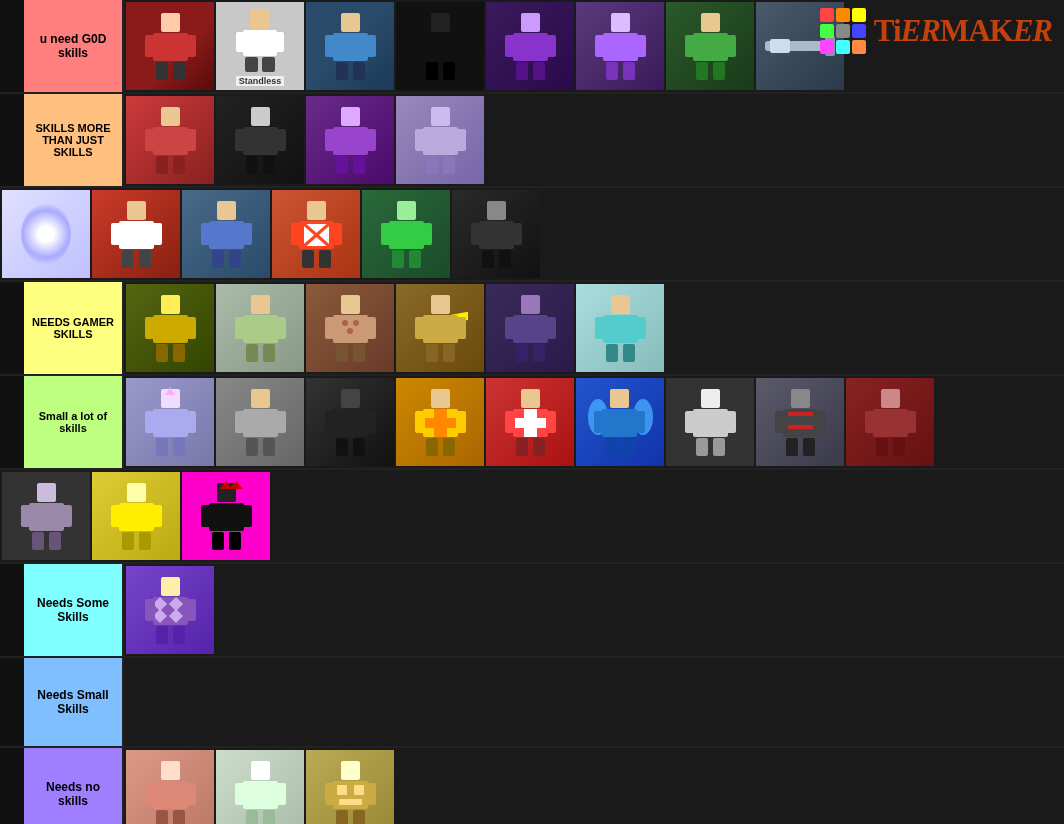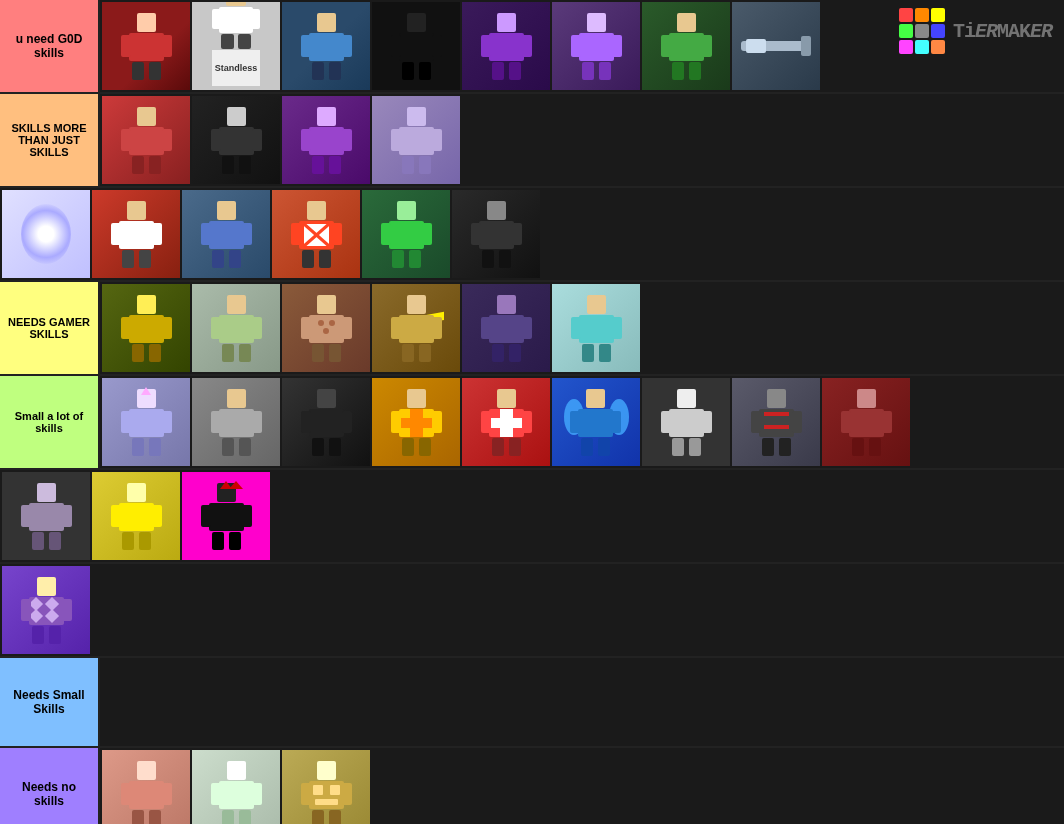--- a/index.html
+++ b/index.html
@@ -21,20 +21,21 @@
       min-width: 100px;
       display: flex;
       align-items: center;
       justify-content: center;
       text-align: center;
       font-weight: bold;
       font-size: 13px;
       padding: 6px;
       color: #000;
       border-right: 2px solid #222;
+      margin-left: 24px;
     }
 
     .tier-items {
       display: flex;
       flex-wrap: wrap;
       flex: 1;
       background: #1a1a1a;
       align-items: flex-start;
       padding: 2px;
       gap: 2px;
@@ -76,21 +77,21 @@
       <div style="background:#ff4444; width:14px; height:14px; border-radius:2px;"></div>
       <div style="background:#ff8800; width:14px; height:14px; border-radius:2px;"></div>
       <div style="background:#ffff00; width:14px; height:14px; border-radius:2px;"></div>
       <div style="background:#44ff44; width:14px; height:14px; border-radius:2px;"></div>
       <div style="background:#888888; width:14px; height:14px; border-radius:2px;"></div>
       <div style="background:#4444ff; width:14px; height:14px; border-radius:2px;"></div>
       <div style="background:#ff44ff; width:14px; height:14px; border-radius:2px;"></div>
       <div style="background:#44ffff; width:14px; height:14px; border-radius:2px;"></div>
       <div style="background:#ff8844; width:14px; height:14px; border-radius:2px;"></div>
     </div>
-    <div style="font-size:20px; font-weight:900; color:#737373; font-family:Liberation Mono, monospace; letter-spacing:-1px;">
+    <div style="font-size:31px; font-weight:900; color:#c2410c; font-family:Liberation Serif, serif; letter-spacing:-1px;">
       Ti<span style="font-style:italic;">ER</span>MAK<span style="font-style:italic;">ER</span>
     </div>
   </div>
 
   <div>
 
     <div class="tier-row">
       <div class="tier-label" style="background:#ff7f7f; font-size:12px;">u need G0D skills</div>
       <div class="tier-items">
 
@@ -111,21 +112,21 @@
           <div style="width:100%;height:85%;display:flex;align-items:center;justify-content:center;">
             <svg width="50" height="65" viewBox="0 0 50 65">
               <rect x="15" y="1" width="20" height="20" rx="2" fill="#e8c890"></rect>
               <rect x="8" y="22" width="34" height="26" rx="2" fill="#ffffff"></rect>
               <rect x="1" y="24" width="9" height="20" rx="2" fill="#ffffff"></rect>
               <rect x="40" y="24" width="9" height="20" rx="2" fill="#ffffff"></rect>
               <rect x="10" y="49" width="13" height="15" rx="2" fill="#444"></rect>
               <rect x="27" y="49" width="13" height="15" rx="2" fill="#444"></rect>
             </svg>
           </div>
-          <div class="item-label" style="font-size:9px;font-weight:bold;color:#333;background:rgba(255,255,255,0.7);padding:13px 3px;text-align:center;">Standless</div>
+          <div class="item-label" style="font-size:9px;font-weight:bold;color:#333;background:rgba(255,255,255,0.7);padding:0 3px;text-align:center;">Standless</div>
         </div>
 
         <div class="tier-item" style="background: linear-gradient(135deg,#2a4a6a 50%, #1a3a5a 100%);">
           <div style="width:100%;height:100%;display:flex;align-items:center;justify-content:center;">
             <svg width="55" height="70" viewBox="0 0 55 70">
               <rect x="18" y="2" width="19" height="19" rx="2" fill="#e8c890"></rect>
               <rect x="10" y="22" width="35" height="28" rx="2" fill="#4488cc"></rect>
               <rect x="2" y="24" width="10" height="22" rx="2" fill="#4488cc"></rect>
               <rect x="43" y="24" width="10" height="22" rx="2" fill="#4488cc"></rect>
               <rect x="13" y="51" width="12" height="18" rx="2" fill="#223355"></rect>
@@ -591,20 +592,21 @@
               <rect x="43" y="24" width="10" height="22" rx="2" fill="#111"></rect>
               <rect x="13" y="51" width="12" height="18" rx="2" fill="#000"></rect>
               <rect x="30" y="51" width="12" height="18" rx="2" fill="#000"></rect>
             </svg>
           </div>
         </div>
       </div>
     </div>
 
     <div class="tier-row">
+      <div class="tier-label" style="background:#7fffff; font-size:12px;">Needs Some Skills</div>
       <div class="tier-items">
 
         <div class="tier-item" style="background:linear-gradient(135deg,#7744cc,#5522aa);">
           <div style="width:100%;height:100%;display:flex;align-items:center;justify-content:center;">
             <svg width="55" height="70" viewBox="0 0 55 70">
               <rect x="18" y="2" width="19" height="19" rx="2" fill="#ffeeaa"></rect>
               <rect x="10" y="22" width="35" height="28" rx="2" fill="#8855bb"></rect>
               <rect x="12" y="24" width="10" height="10" fill="#ccaaee" transform="rotate(45,17,29)"></rect>
               <rect x="28" y="24" width="10" height="10" fill="#ccaaee" transform="rotate(45,33,29)"></rect>
               <rect x="12" y="36" width="10" height="10" fill="#ccaaee" transform="rotate(45,17,41)"></rect>

